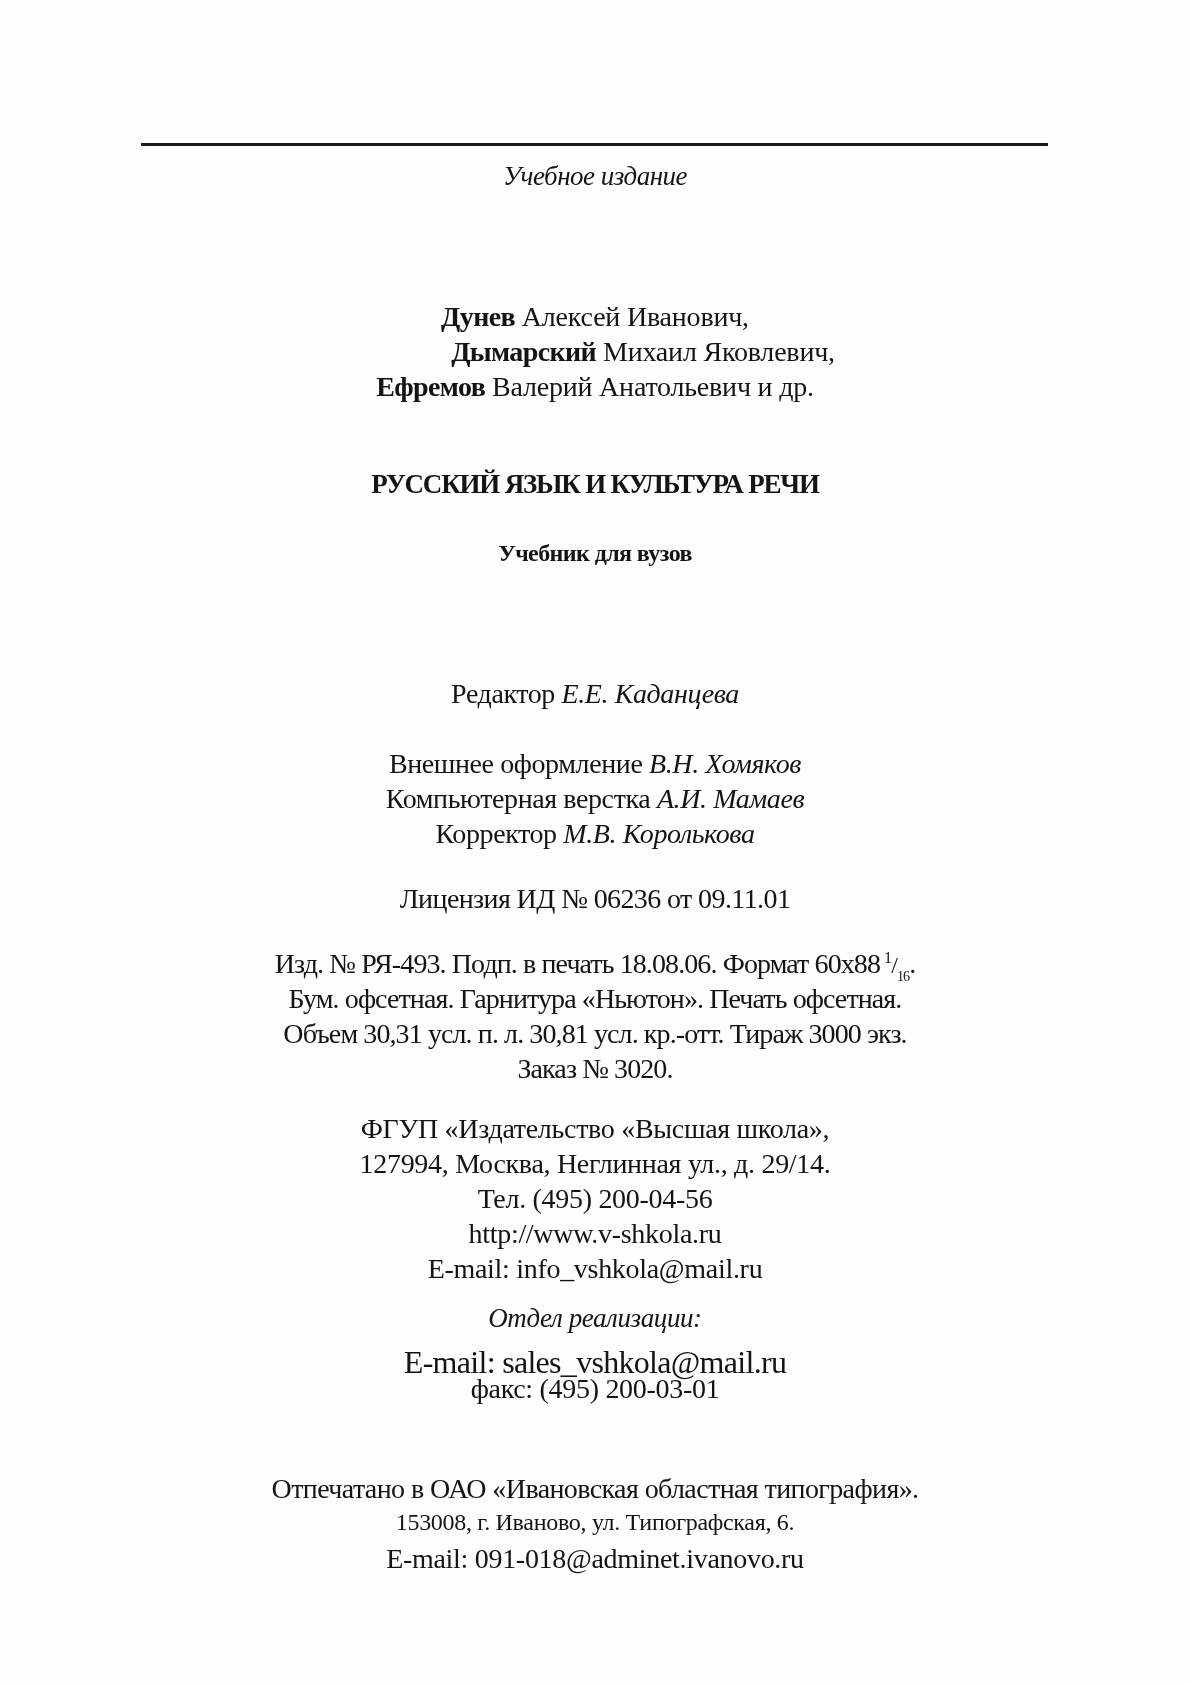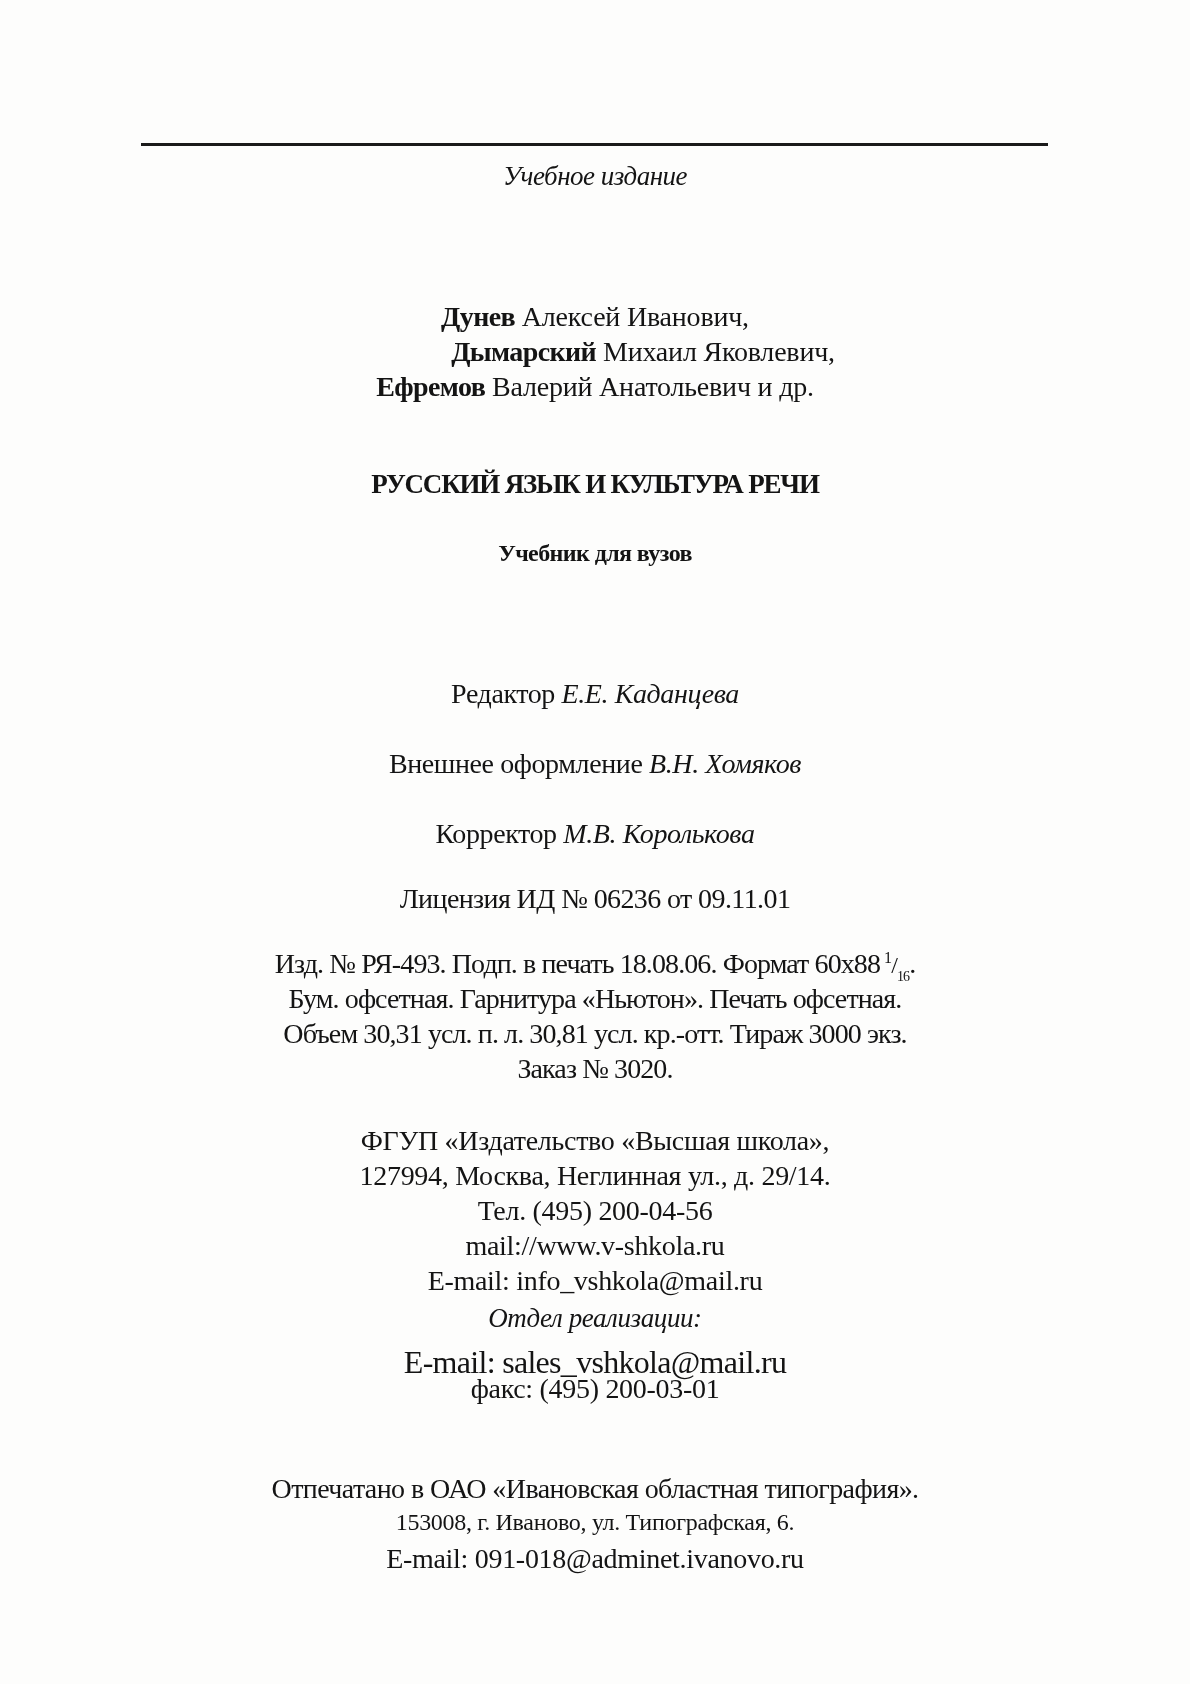--- a/index.html
+++ b/index.html
@@ -37,21 +37,21 @@
     .c5 { top: 820px; }
     .t-license { top: 885px; font-size: 28px; letter-spacing: -0.6px; }
     .pub { font-size: 28px; letter-spacing: -0.9px; }
     .p1 { top: 950px; }
     .p2 { top: 985px; }
     .p3 { top: 1020px; }
     .p4 { top: 1055px; }
     .frac-num { font-size: 16px; vertical-align: 10px; margin-left: 4px; }
     .frac-slash { font-size: 24px; }
     .frac-den { font-size: 14px; vertical-align: -8px; }
-    .addr { font-size: 28px; letter-spacing: -0.3px; margin-top: 12px; }
+    .addr { font-size: 28px; letter-spacing: -0.3px; }
     .d1 { top: 1115px; }
     .d2 { top: 1150px; }
     .d3 { top: 1185px; }
     .d4 { top: 1220px; }
     .d5 { top: 1255px; }
     .s0 { top: 1305px; font-style: italic; font-size: 27px; letter-spacing: -0.4px; }
     .s1 { top: 1340px; font-size: 28px; letter-spacing: -0.3px; }
     .s2 { top: 1375px; font-size: 28px; letter-spacing: -0.3px; }
     .s3 { top: 1346px; font-size: 32px; letter-spacing: -0.7px; }
     .pr1 { top: 1475px; font-size: 28px; letter-spacing: -0.6px; }
@@ -83,38 +83,42 @@
   <div class="line t-subtitle">Учебник для вузов</div>
 
   <div class="line credit c1">
     <span>Редактор</span>
     <i>Е.Е. Каданцева</i>
   </div>
   <div class="line credit c3">
     <span>Внешнее оформление</span>
     <i>В.Н. Хомяков</i>
   </div>
+  <div class="line credit c4">
+    <span>Компьютерная верстка</span>
+    <i>А.И. Мамаев</i>
+  </div>
   <div class="line credit c5">
     <span>Корректор</span>
     <i>М.В. Королькова</i>
   </div>
 
   <div class="line t-license">Лицензия ИД № 06236 от 09.11.01</div>
 
   <div class="line pub p1">
     <span>Изд. № РЯ-493. Подп. в печать 18.08.06. Формат 60x88</span><span class="frac-num">1</span><span class="frac-slash">/</span><span class="frac-den">16</span><span>.</span>
   </div>
   <div class="line pub p2">Бум. офсетная. Гарнитура «Ньютон». Печать офсетная.</div>
   <div class="line pub p3">Объем 30,31 усл. п. л. 30,81 усл. кр.-отт. Тираж 3000 экз.</div>
   <div class="line pub p4">Заказ № 3020.</div>
 
   <div class="line addr d1">ФГУП «Издательство «Высшая школа»,</div>
   <div class="line addr d2">127994, Москва, Неглинная ул., д. 29/14.</div>
   <div class="line addr d3">Тел. (495) 200-04-56</div>
-  <div class="line addr d4">mail://www.v-shkola.ru</div>
+  <div class="line addr d4">http://www.v-shkola.ru</div>
   <div class="line addr d5">E-mail: info_vshkola@mail.ru</div>
 
   <div class="line s0">Отдел реализации:</div>
   <div class="line s2">факс: (495) 200-03-01</div>
   <div class="line s3">E-mail: sales_vshkola@mail.ru</div>
 
   <div class="line pr1">Отпечатано в ОАО «Ивановская областная типография».</div>
   <div class="line pr2">153008, г. Иваново, ул. Типографская, 6.</div>
   <div class="line pr3">E-mail: 091-018@adminet.ivanovo.ru</div>
 </div>

